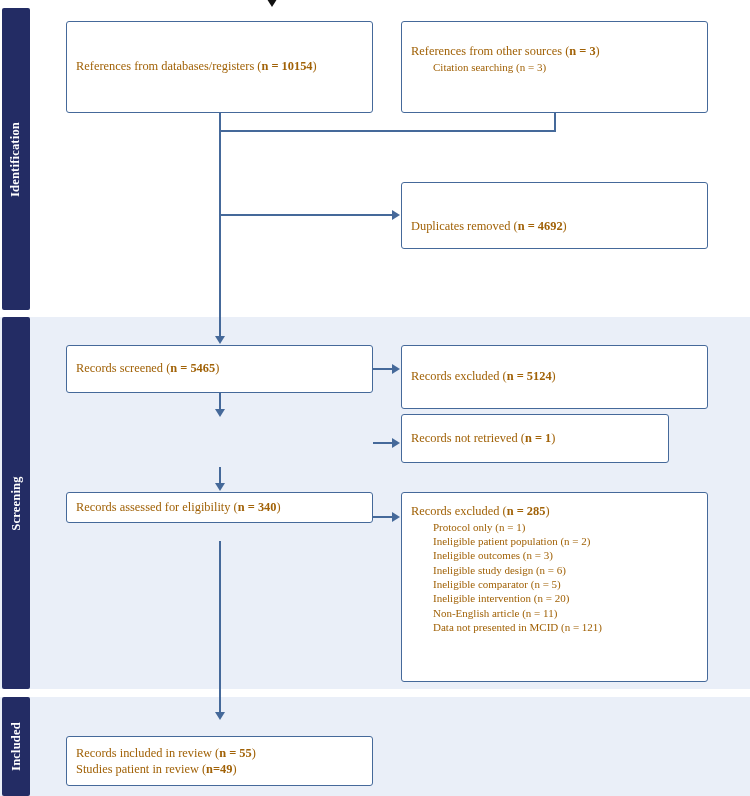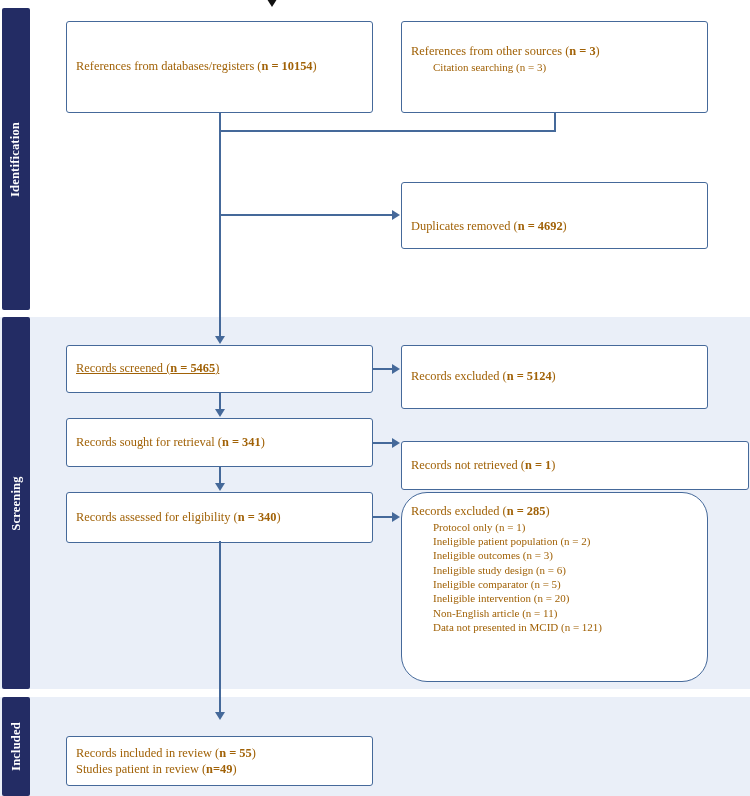--- a/index.html
+++ b/index.html
@@ -119,51 +119,48 @@
   <div class="vline" style="left:219px;top:130px;width:1.7px;height:207px;"></div>
   <div class="arrow-down" style="left:215px;top:336px;"></div>
 
   <div class="hline" style="left:219px;top:214px;width:174px;height:1.7px;"></div>
   <div class="arrow-right" style="left:392px;top:210px;"></div>
 
   <div class="box" style="left:401px;top:182px;width:307px;height:67px;padding-top:36px;">
     <span class="ln"><span>Duplicates removed (</span><b>n = 4692</b><span>)</span></span>
   </div>
 
-  <div class="box center" style="left:66px;top:345px;width:307px;height:48px;text-decoration:underline;">
+  <div class="box center" style="left:66px;top:345px;width:307px;height:48px;">
     <span class="ln"><span>Records screened (</span><b>n = 5465</b><span>)</span></span>
   </div>
   <div class="hline" style="left:373px;top:368px;width:20px;height:1.7px;"></div>
   <div class="arrow-right" style="left:392px;top:364px;"></div>
   <div class="box center" style="left:401px;top:345px;width:307px;height:64px;">
     <span class="ln"><span>Records excluded (</span><b>n = 5124</b><span>)</span></span>
   </div>
 
   <div class="vline" style="left:219px;top:393px;width:1.7px;height:17px;"></div>
   <div class="arrow-down" style="left:215px;top:409px;"></div>
 
-  <div class="box center" style="left:66px;top:418px;width:307px;height:49px;">
-    <span class="ln"><span>Records sought for retrieval (</span><b>n = 341</b><span>)</span></span>
-  </div>
   <div class="hline" style="left:373px;top:442px;width:20px;height:1.7px;"></div>
   <div class="arrow-right" style="left:392px;top:438px;"></div>
-  <div class="box center" style="left:401px;top:441px;width:348px;height:49px;">
+  <div class="box center" style="left:401px;top:414px;width:268px;height:49px;">
     <span class="ln"><span>Records not retrieved (</span><b>n = 1</b><span>)</span></span>
   </div>
 
   <div class="vline" style="left:219px;top:467px;width:1.7px;height:17px;"></div>
   <div class="arrow-down" style="left:215px;top:483px;"></div>
 
-  <div class="box center" style="left:66px;top:492px;width:307px;height:51px;">
+  <div class="box center" style="left:66px;top:492px;width:307px;height:31px;">
     <span class="ln"><span>Records assessed for eligibility (</span><b>n = 340</b><span>)</span></span>
   </div>
   <div class="hline" style="left:373px;top:516px;width:20px;height:1.7px;"></div>
   <div class="arrow-right" style="left:392px;top:512px;"></div>
 
-  <div class="box" style="left:401px;top:492px;width:307px;height:190px;padding:11px 9px;border-radius:26px;">
+  <div class="box" style="left:401px;top:492px;width:307px;height:190px;padding:11px 9px;">
     <span class="ln"><span>Records excluded (</span><b>n = 285</b><span>)</span></span>
     <span class="sub">Protocol only (n = 1)</span>
     <span class="sub">Ineligible patient population (n = 2)</span>
     <span class="sub">Ineligible outcomes (n = 3)</span>
     <span class="sub">Ineligible study design (n = 6)</span>
     <span class="sub">Ineligible comparator (n = 5)</span>
     <span class="sub">Ineligible intervention (n = 20)</span>
     <span class="sub">Non-English article (n = 11)</span>
     <span class="sub">Data not presented in MCID (n = 121)</span>
   </div>

